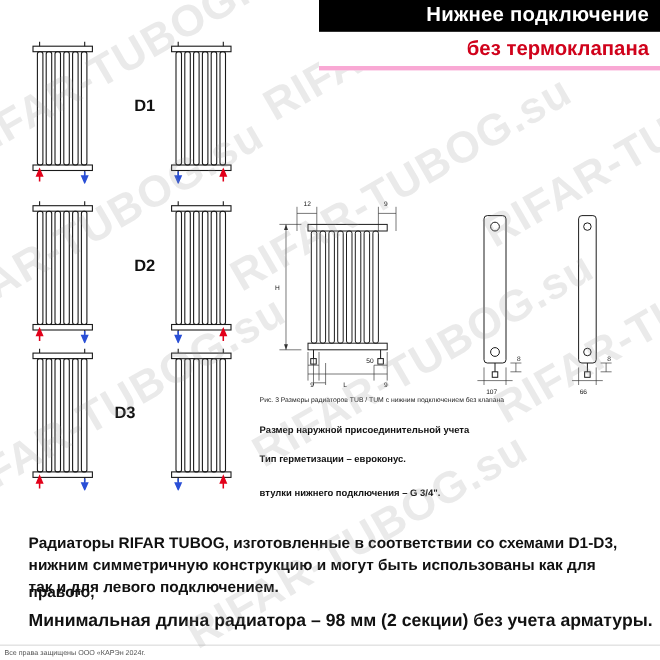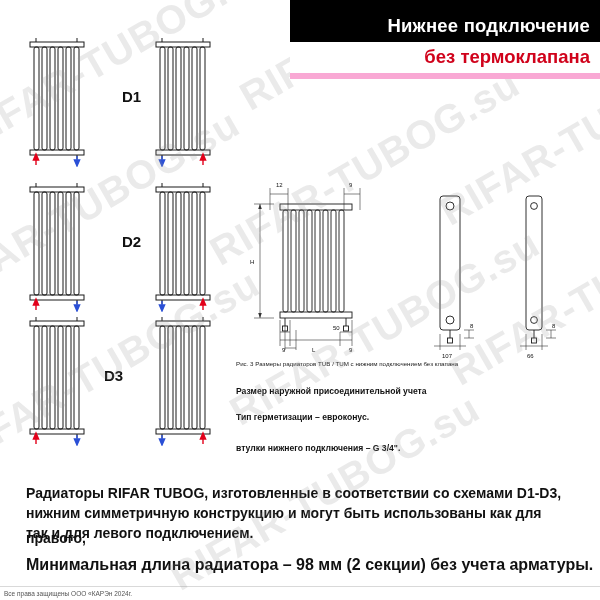--- a/index.html
+++ b/index.html
@@ -35,30 +35,30 @@
     right:0;top:0;
     width:310px;
     text-align:right;
     z-index:6;
   }
   .header .l1{
     background:#000;
     color:#fff;
     font-size:18.5px;
     font-weight:bold;
-    padding:15px 10px 5px 12px;
+    padding:2px 10px 5px 12px;
     letter-spacing:0.2px;
   }
   .header .l2{
     background:#fff;
     color:#d0021b;
     font-size:18.5px;
     font-weight:bold;
     padding:4px 10px 5px 12px;
-    border-bottom:6px solid #f9a8d4;
+    border-bottom:4px solid #f9a8d4;
   }
   
   .rad{position:absolute;}
   .rad svg{display:block;}
   .dlabel{
     position:absolute;
     font-size:15px;
     font-weight:bold;
     color:#111;
     margin-left:16px;

